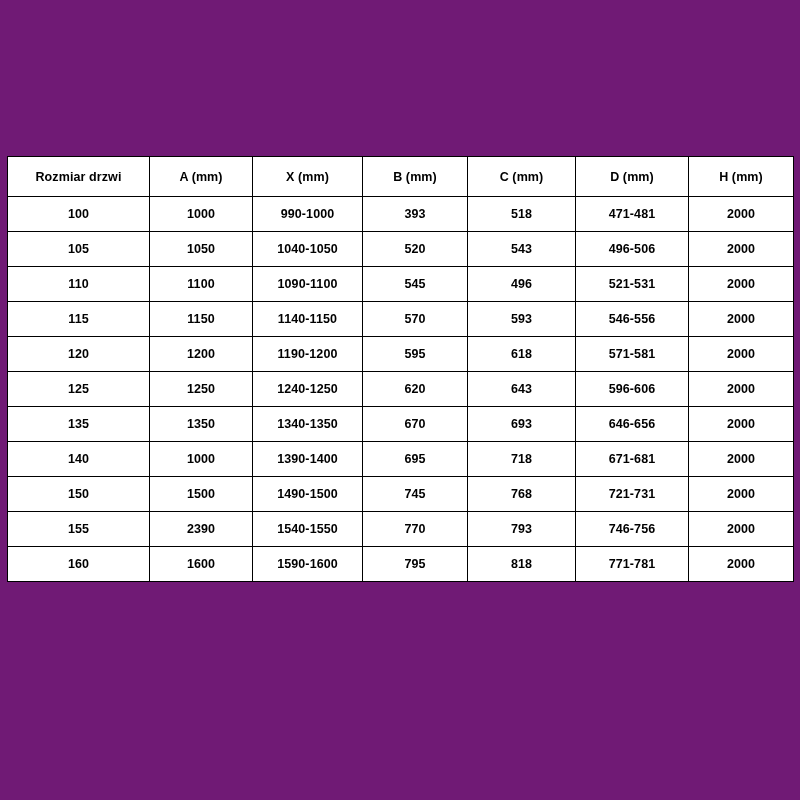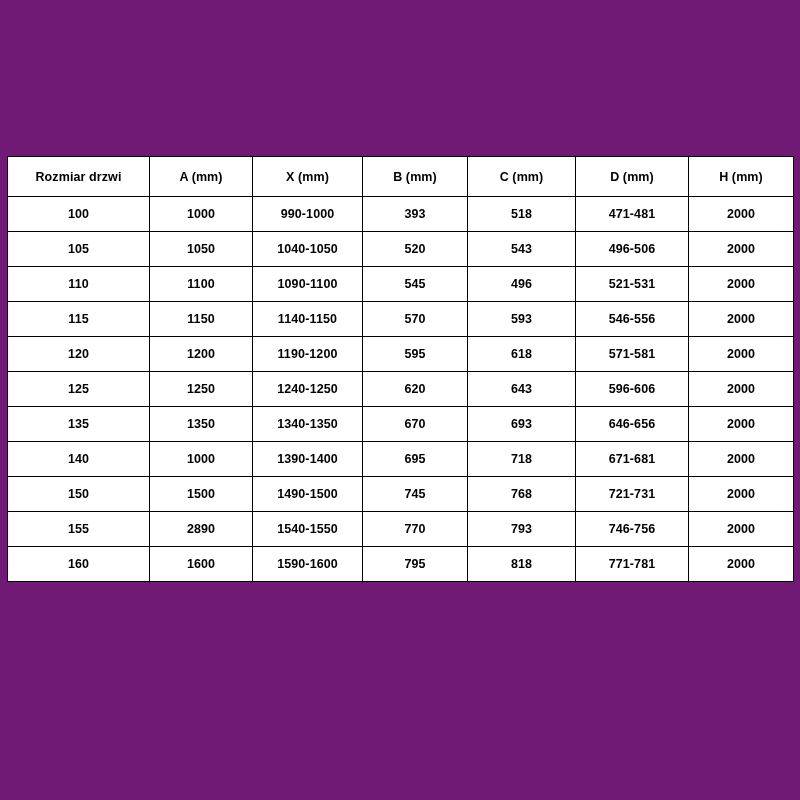--- a/index.html
+++ b/index.html
@@ -162,21 +162,21 @@
           <td>150</td>
           <td>1500</td>
           <td>1490-1500</td>
           <td>745</td>
           <td>768</td>
           <td>721-731</td>
           <td>2000</td>
         </tr>
         <tr>
           <td>155</td>
-          <td>2890</td>
+          <td>2390</td>
           <td>1540-1550</td>
           <td>770</td>
           <td>793</td>
           <td>746-756</td>
           <td>2000</td>
         </tr>
         <tr>
           <td>160</td>
           <td>1600</td>
           <td>1590-1600</td>

